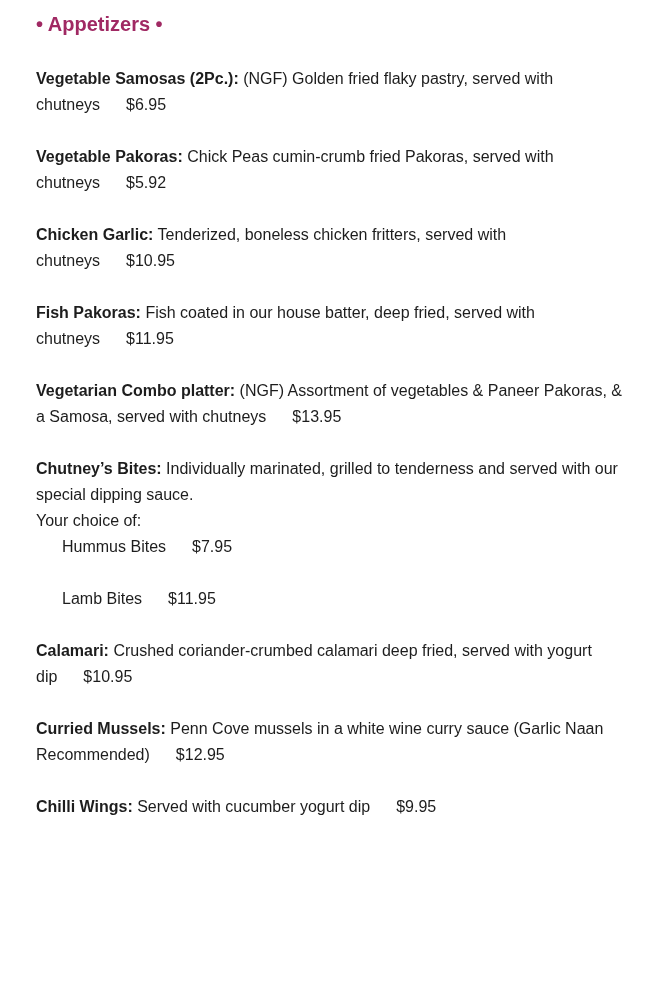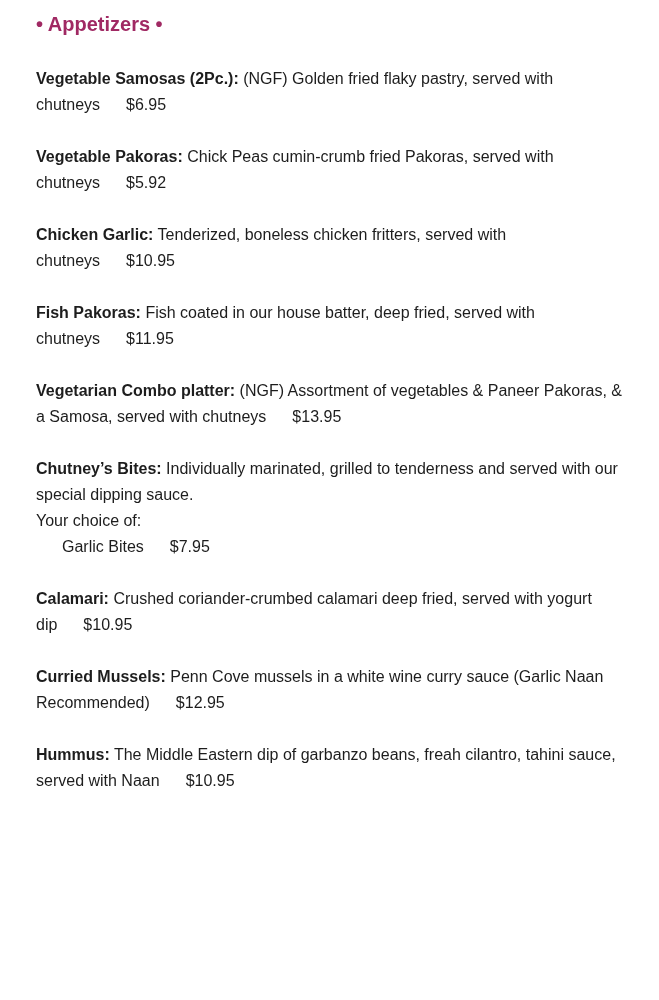--- a/index.html
+++ b/index.html
@@ -77,29 +77,30 @@
     <p><span class="item-name">Fish Pakoras:</span> <span class="item-desc">Fish coated in our house batter, deep fried, served with chutneys</span><span class="price">$11.95</span></p>
   </div>
 
   <div class="item">
     <p><span class="item-name">Vegetarian Combo platter:</span> <span class="item-desc">(NGF) Assortment of vegetables &amp; Paneer Pakoras, &amp; a Samosa, served with chutneys</span><span class="price">$13.95</span></p>
   </div>
 
   <div class="item">
     <p><span class="item-name">Chutney’s Bites:</span> <span class="item-desc">Individually marinated, grilled to tenderness and served with our special dipping sauce.</span></p>
     <p class="choice-note">Your choice of:</p>
-    <div class="option"><span>Garlic Bites</span><span class="price">$7.95</span></div>
+    <div class="option"><span>Hummus Bites</span><span class="price">$7.95</span></div>
+    <div class="option"><span>Lamb Bites</span><span class="price">$11.95</span></div>
   </div>
 
   <div class="item">
     <p><span class="item-name">Calamari:</span> <span class="item-desc">Crushed coriander-crumbed calamari deep fried, served with yogurt dip</span><span class="price">$10.95</span></p>
   </div>
 
   <div class="item">
     <p><span class="item-name">Curried Mussels:</span> <span class="item-desc">Penn Cove mussels in a white wine curry sauce (Garlic Naan Recommended)</span><span class="price">$12.95</span></p>
   </div>
 
+  <div class="item">
+    <p><span class="item-name">Chilli Wings:</span> <span class="item-desc">Served with cucumber yogurt dip</span><span class="price">$9.95</span></p>
+  </div>
 
-  <div class="item">
-    <p><span class="item-name">Hummus:</span> <span class="item-desc">The Middle Eastern dip of garbanzo beans, freah cilantro, tahini sauce, served with Naan</span><span class="price">$10.95</span></p>
-  </div>
 
 </div>
 
 </body></html>

